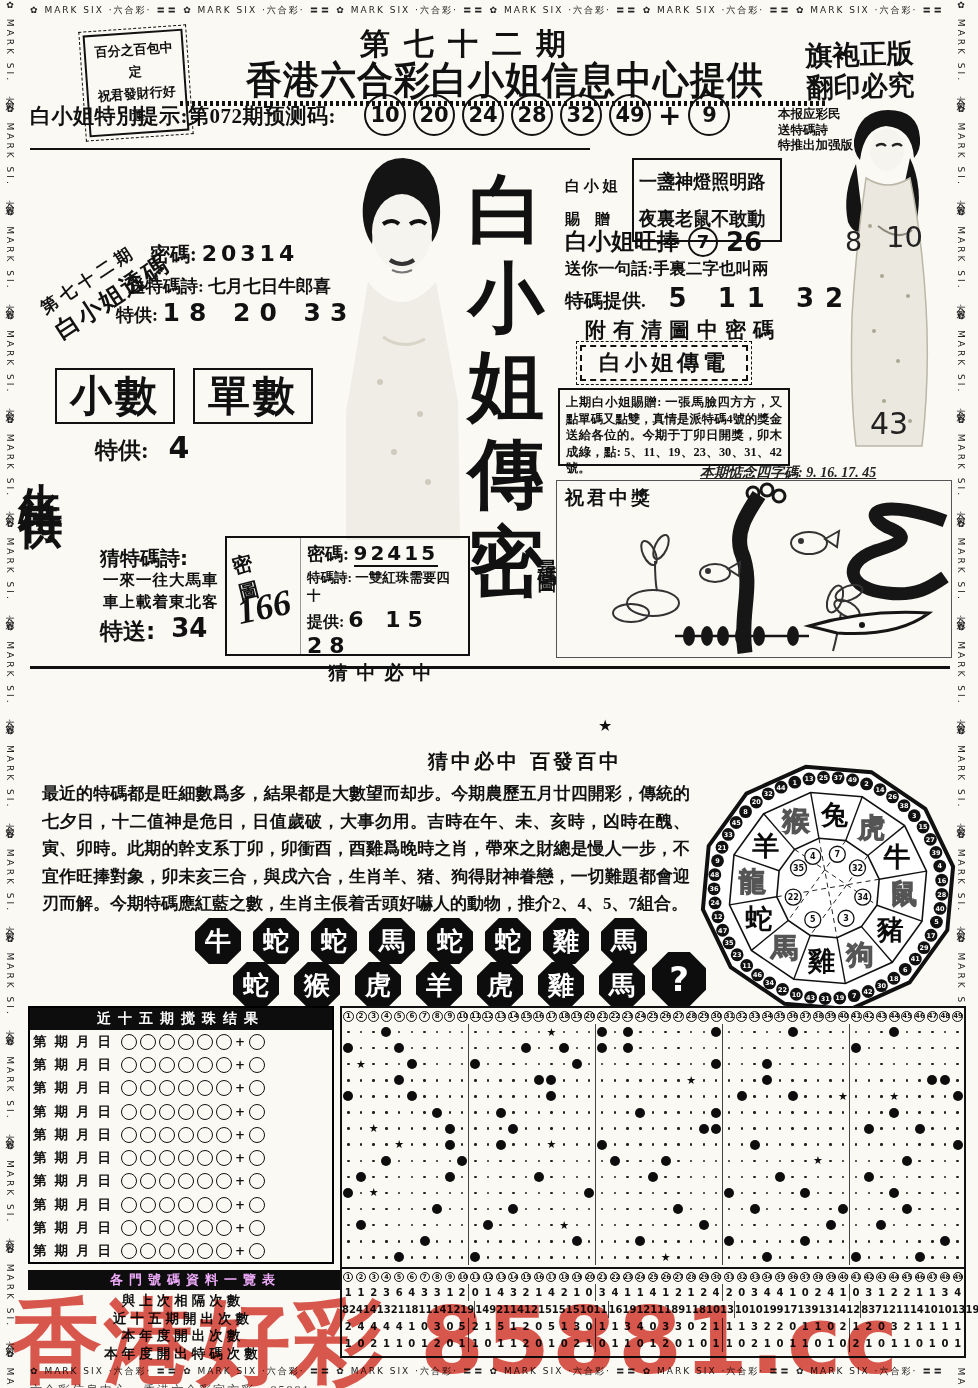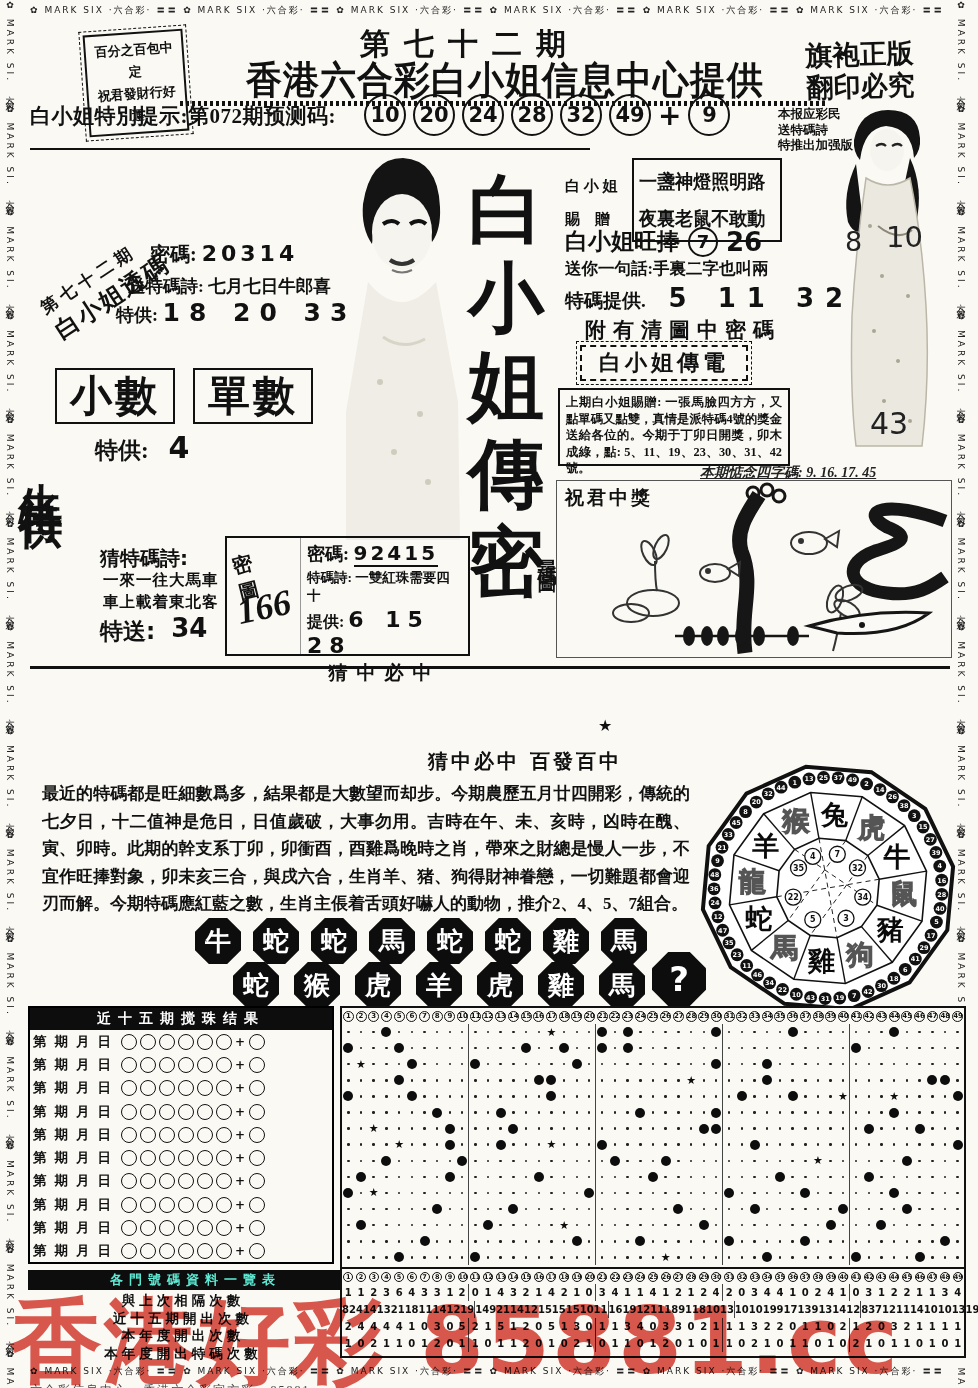--- a/index.html
+++ b/index.html
@@ -119,21 +119,21 @@
   .qbadge { left:652px; top:952px; width:54px; height:54px; font-size:34px;
     font-family:"DejaVu Sans",sans-serif;}
   .resultsbox { left:28px; top:1006px; width:306px; height:258px; border:2px solid #000000; background:#faf9f4;}
   .rhdr { height:22px; background:#0d0d0d; color:#fff; font-size:14px; letter-spacing:7px;
     text-align:center; line-height:22px; font-weight:700;}
   .rrow { display:flex; align-items:center; height:23.3px; padding:0 3px;}
   .rlab { font-size:13.5px; font-weight:700; margin-right:8px;}
   .rcirc { width:16px; height:16px; border:1.5px solid #111; border-radius:50%;
     display:inline-block; margin:0 1.5px; flex:none;}
   .rplus { font-size:12px; font-weight:700; margin:0 2px; font-family:"DejaVu Sans",sans-serif;}
-  .statsbar { left:28px; top:1270px; width:335px; height:20px; background:#0d0d0d; color:#5eead4;
+  .statsbar { left:28px; top:1270px; width:335px; height:20px; background:#0d0d0d; color:#f0abfc;
     font-size:13px; letter-spacing:6px; text-align:center; line-height:20px; font-weight:700;}
   .statslabels { left:28px; top:1292px; width:310px;}
   .statslabels div { font-size:13.5px; font-weight:800; letter-spacing:4px; text-align:center;
     height:17.5px; line-height:17.5px;}
   .gridbox { left:340px; top:1006px; width:626px; height:352px; border:2px solid #111; background:#faf9f4;}
   .mhdr { display:grid; grid-template-columns:repeat(49,1fr); height:15px; align-items:center; margin-top:1px;}
   .mhc { width:11px; height:11px; border:1px solid #111; border-radius:50%; font-size:7px;
     line-height:9.5px; text-align:center; justify-self:center;
     font-family:"DejaVu Sans",sans-serif; font-weight:700;}
   .mrow { display:grid; grid-template-columns:repeat(49,1fr); height:16.1px;}

